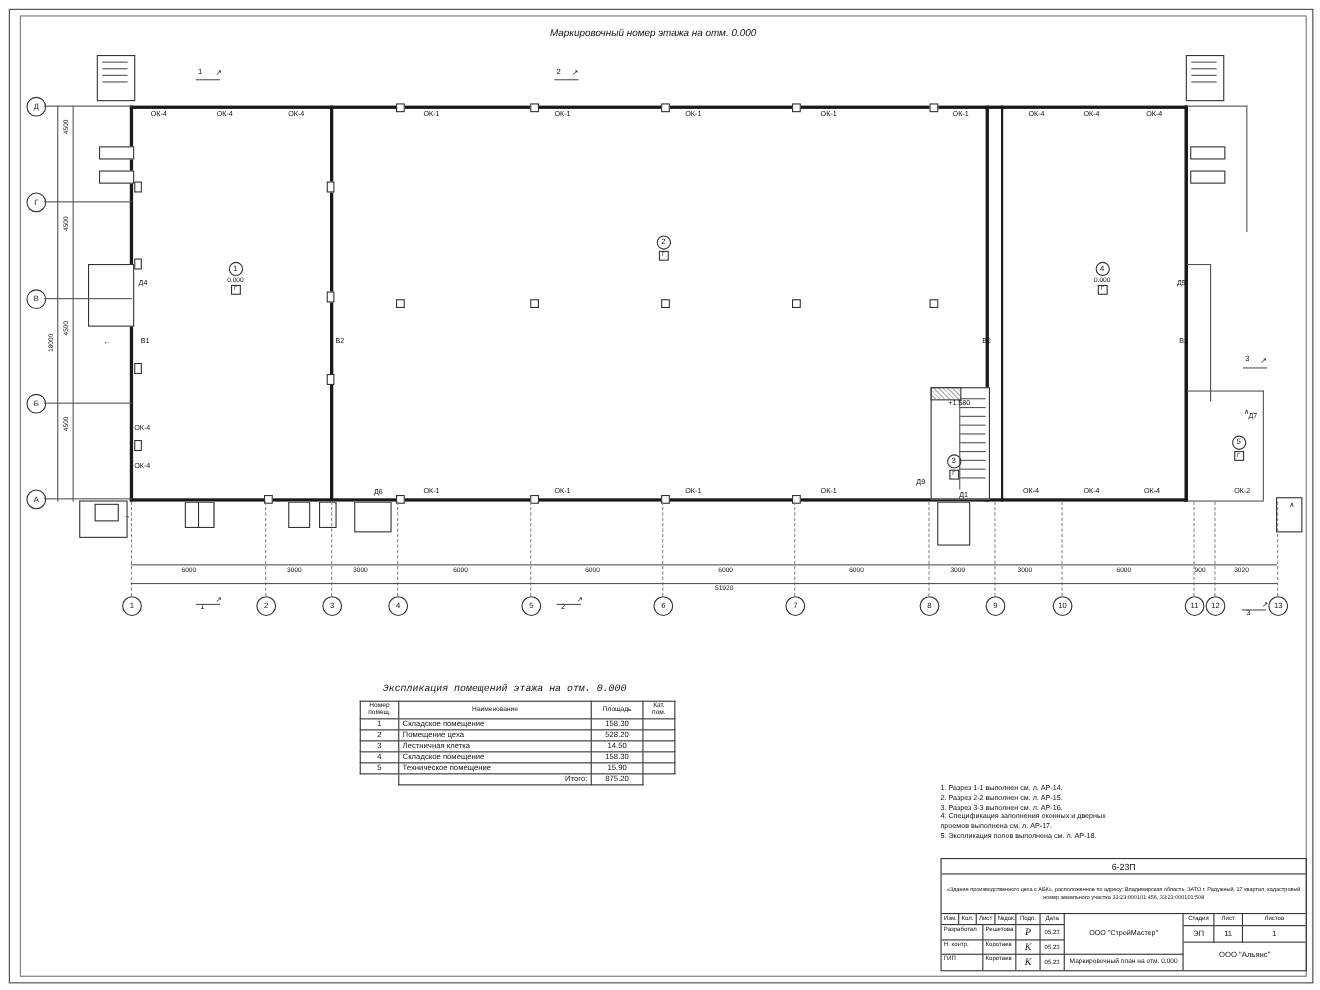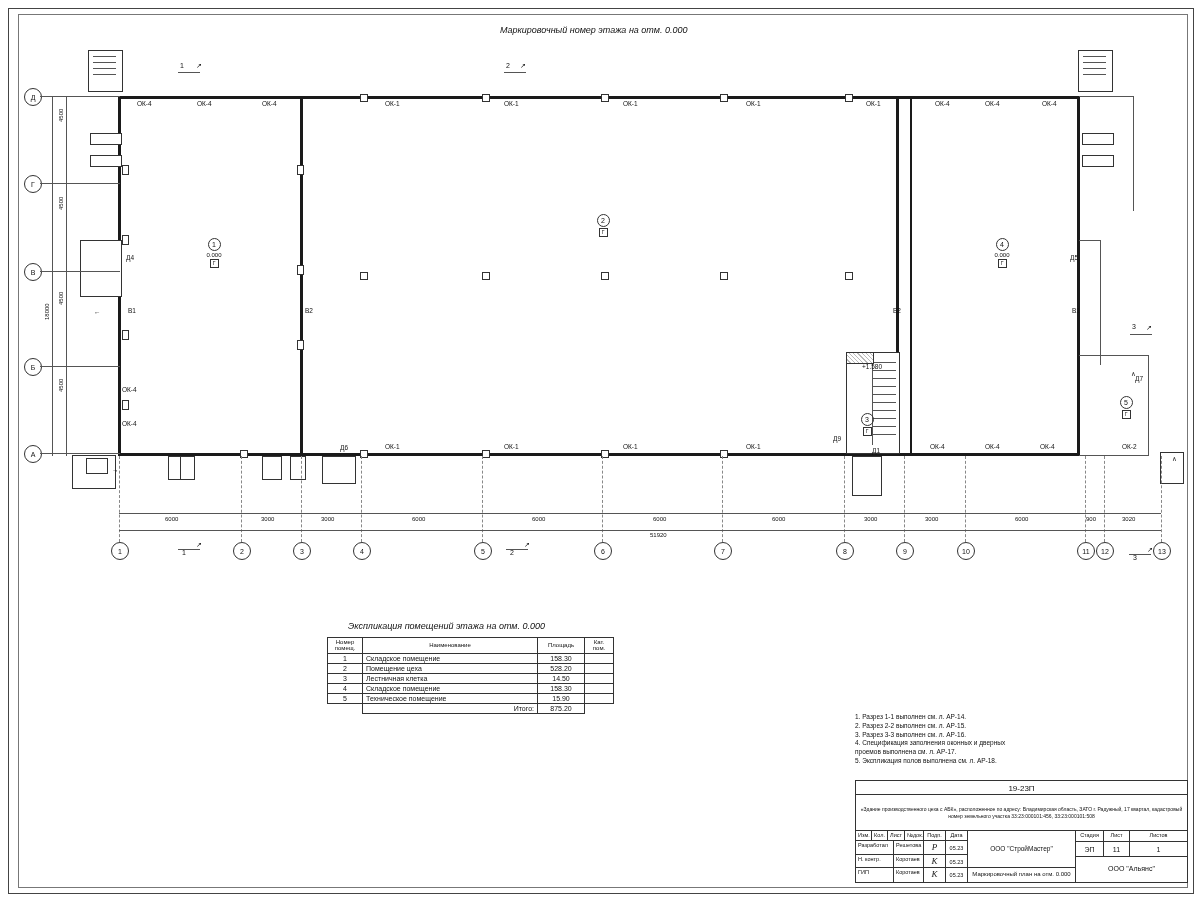--- a/index.html
+++ b/index.html
@@ -275,21 +275,21 @@
     <div class="dimtxt" style="left:653px;top:516px;">6000</div>
     <div class="dimtxt" style="left:772px;top:516px;">6000</div>
     <div class="dimtxt" style="left:864px;top:516px;">3000</div>
     <div class="dimtxt" style="left:925px;top:516px;">3000</div>
     <div class="dimtxt" style="left:1015px;top:516px;">6000</div>
     <div class="dimtxt" style="left:1086px;top:516px;">900</div>
     <div class="dimtxt" style="left:1122px;top:516px;">3020</div>
     <div class="dimtxt" style="left:650px;top:532px;">51920</div>
   </div>
 
-  <div class="ttl" style="left:348px;top:621px;">Экспликация помещений этажа на отм. 0.000</div>
+  <div class="ttl" style="left:348px;top:621px;font-family:Liberation Mono, monospace;">Экспликация помещений этажа на отм. 0.000</div>
   <table class="exp">
     <thead>
       <tr>
         <th style="width:28px;">Номер помещ.</th>
         <th style="width:168px;">Наименование</th>
         <th style="width:40px;">Площадь</th>
         <th style="width:22px;">Кат. пом.</th>
       </tr>
     </thead>
     <tbody>
@@ -336,21 +336,21 @@
     <div>1. Разрез 1-1 выполнен см. л. АР-14.</div>
     <div>2. Разрез 2-2 выполнен см. л. АР-15.</div>
     <div>3. Разрез 3-3 выполнен см. л. АР-16.</div>
     <div>4. Спецификация заполнения оконных и дверных</div>
     <div>    проемов выполнена см. л. АР-17.</div>
     <div>5. Экспликация полов выполнена см. л. АР-18.</div>
   </div>
 
   <div class="stamp">
 
-    <div class="cell ctr" style="left:0;top:0;width:331px;height:14px;border-right:none;font-size:8px;line-height:13px;">19-23П</div>
+    <div class="cell ctr" style="left:0;top:0;width:331px;height:14px;border-right:none;font-size:8px;line-height:13px;">6-23П</div>
 
     <div class="cell ctr" style="left:0;top:14px;width:331px;height:36px;border-right:none;font-size:5px;display:flex;align-items:center;justify-content:center;text-align:center;">«Здание производственного цеха с АБК», расположенное по адресу: Владимирская область, ЗАТО г. Радужный, 17 квартал, кадастровый номер земельного участка 33:23:000101:456, 33:23:000101:508</div>
 
     <div class="cell ctr" style="left:0;top:50px;width:16px;height:10px;">Изм.</div>
     <div class="cell ctr" style="left:16px;top:50px;width:16px;height:10px;">Кол.</div>
     <div class="cell ctr" style="left:32px;top:50px;width:17px;height:10px;">Лист</div>
     <div class="cell ctr" style="left:49px;top:50px;width:19px;height:10px;">№док.</div>
     <div class="cell ctr" style="left:68px;top:50px;width:22px;height:10px;">Подп.</div>
     <div class="cell ctr" style="left:90px;top:50px;width:22px;height:10px;">Дата</div>
 

